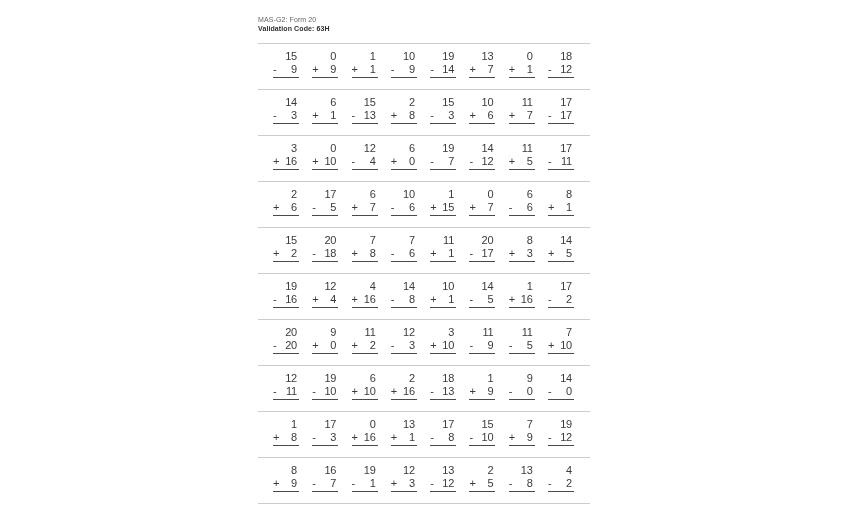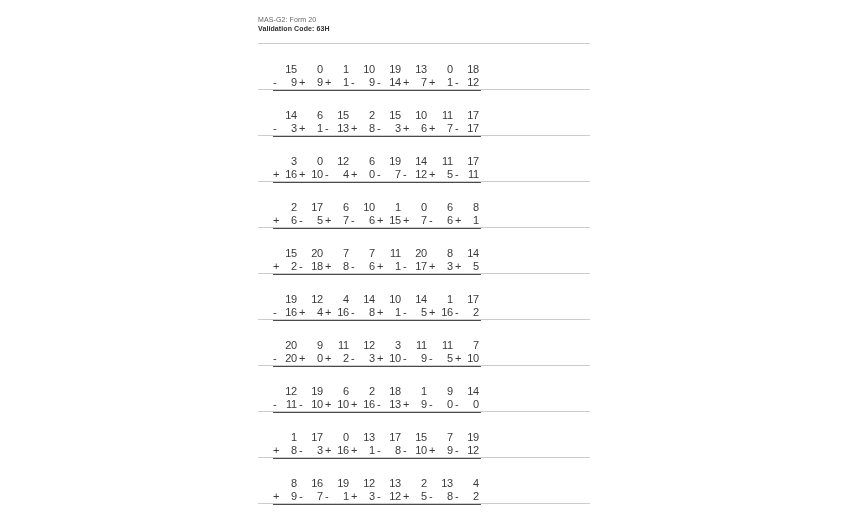--- a/index.html
+++ b/index.html
@@ -24,23 +24,24 @@
     font-size: 7px;
     line-height: 10px;
     font-weight: bold;
     color: #2f2f2f;
     letter-spacing: 0.1px;
   }
 
   .grid { width: 332px; }
   .prob-row {
     display: flex;
+    justify-content: space-between;
     align-items: flex-start;
     height: 46px;
-    padding: 19px 16px 0 15px;
+    padding: 6px 16px 0 15px;
     border-top: 1px solid #cccccc;
   }
   .prob-row:last-child { border-bottom: 1px solid #cccccc; height: 47px; }
 
   .prob {
     width: 26px;
     font-size: 11px;
     color: #3a3a3a;
     letter-spacing: -0.2px;
   }

